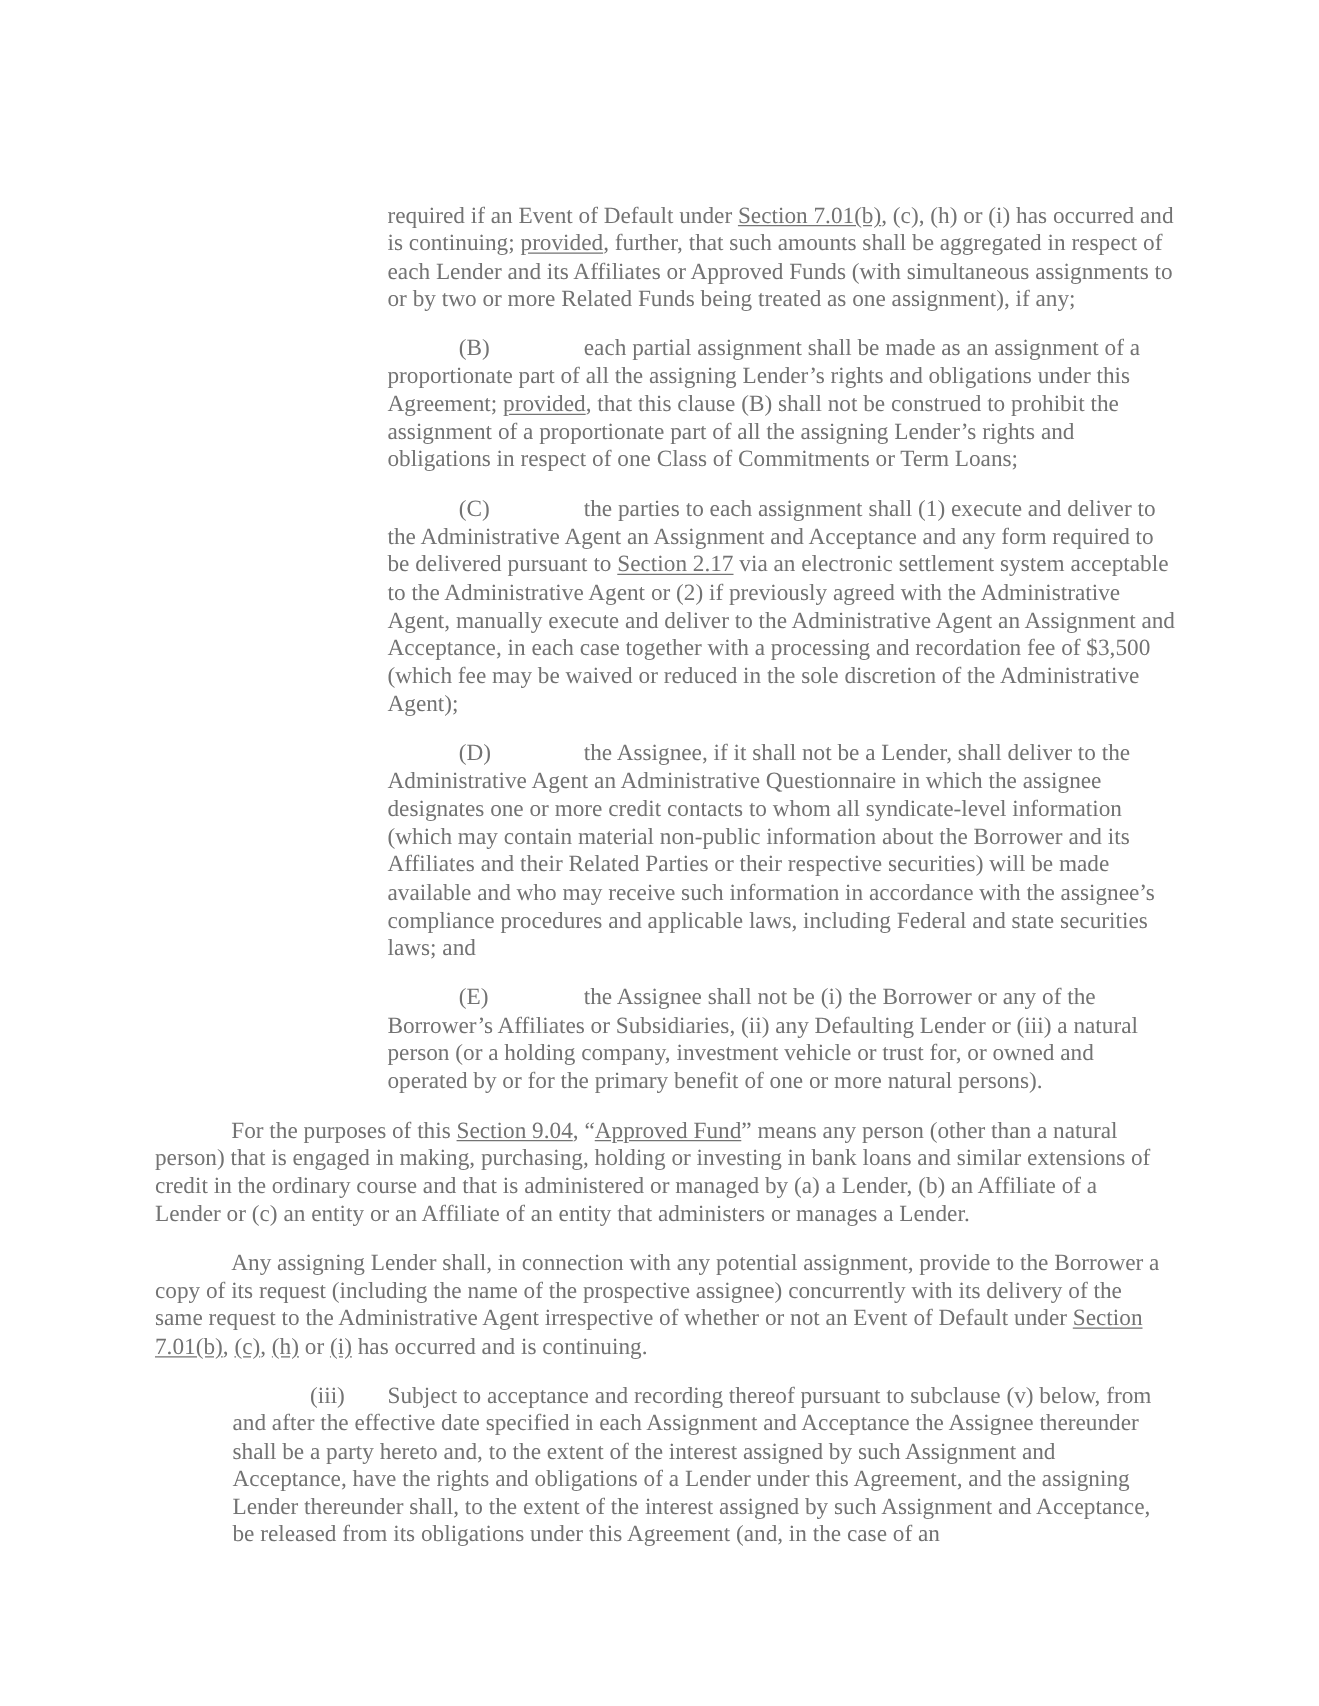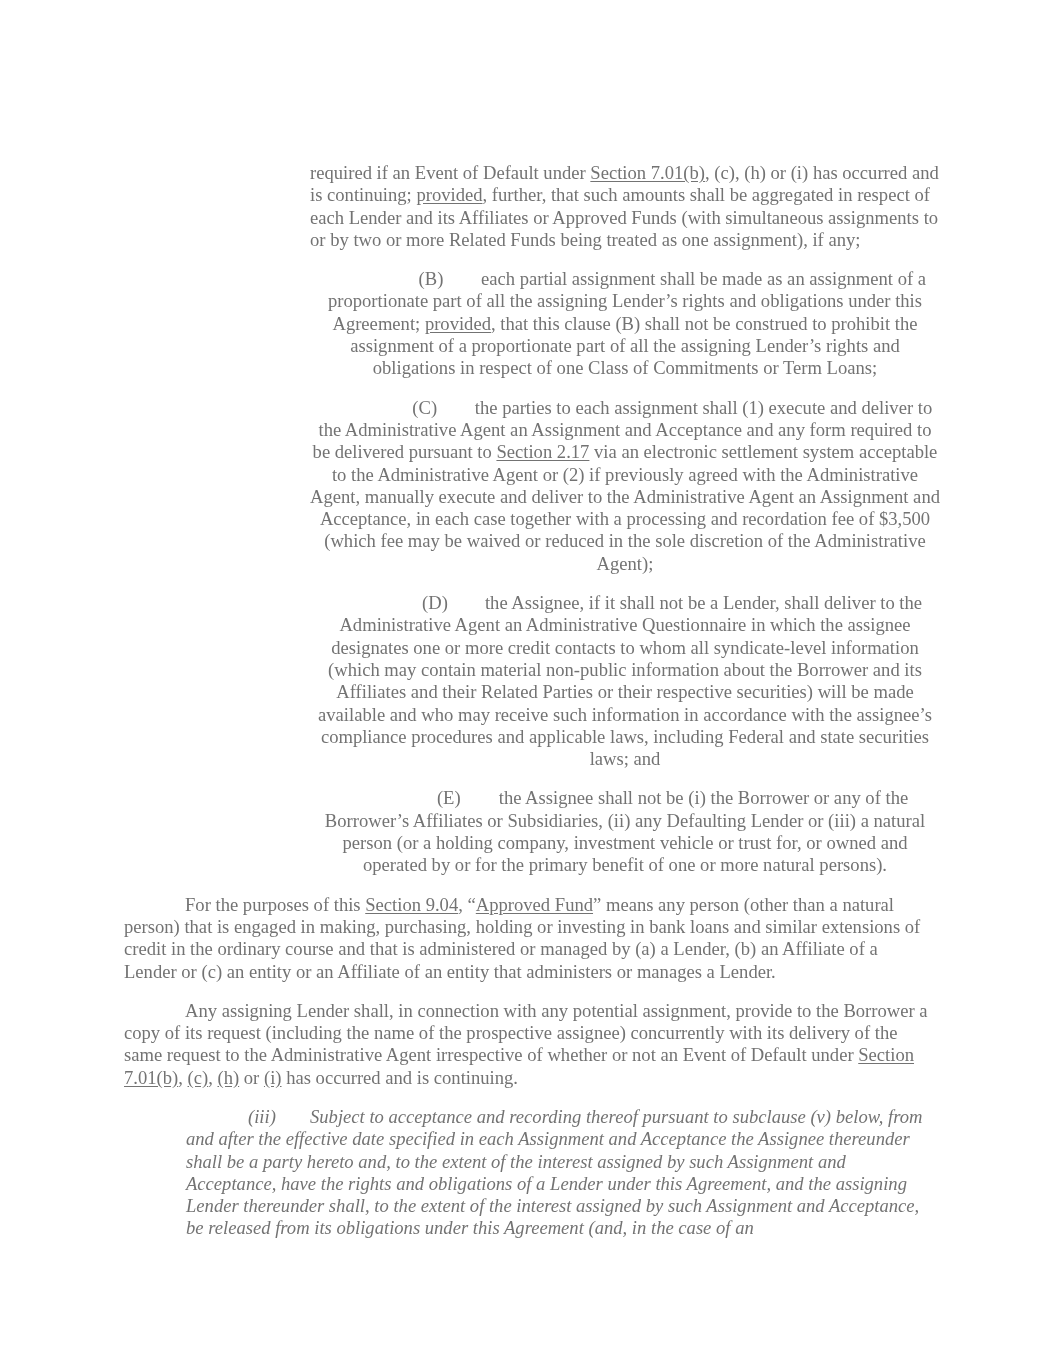--- a/index.html
+++ b/index.html
@@ -27,36 +27,34 @@
   }
   
   p.continuation {
     margin-left: 186px;
     width: 630px;
   }
   p.lettered {
     margin-left: 186px;
     width: 630px;
     text-indent: 57px;
-    text-align: center;
   }
   p.lettered .plabel {
     display: inline-block;
     width: 100px;
     text-indent: 0;
   }
   
   p.body-para {
     text-indent: 61px;
   }
   
   p.sub {
     margin-left: 62px;
     text-indent: 62px;
-    font-style: italic;
   }
   p.sub .plabel {
     display: inline-block;
     width: 62px;
     text-indent: 0;
   }
   .u {
     text-decoration: underline;
     text-underline-offset: 2px;
   }

